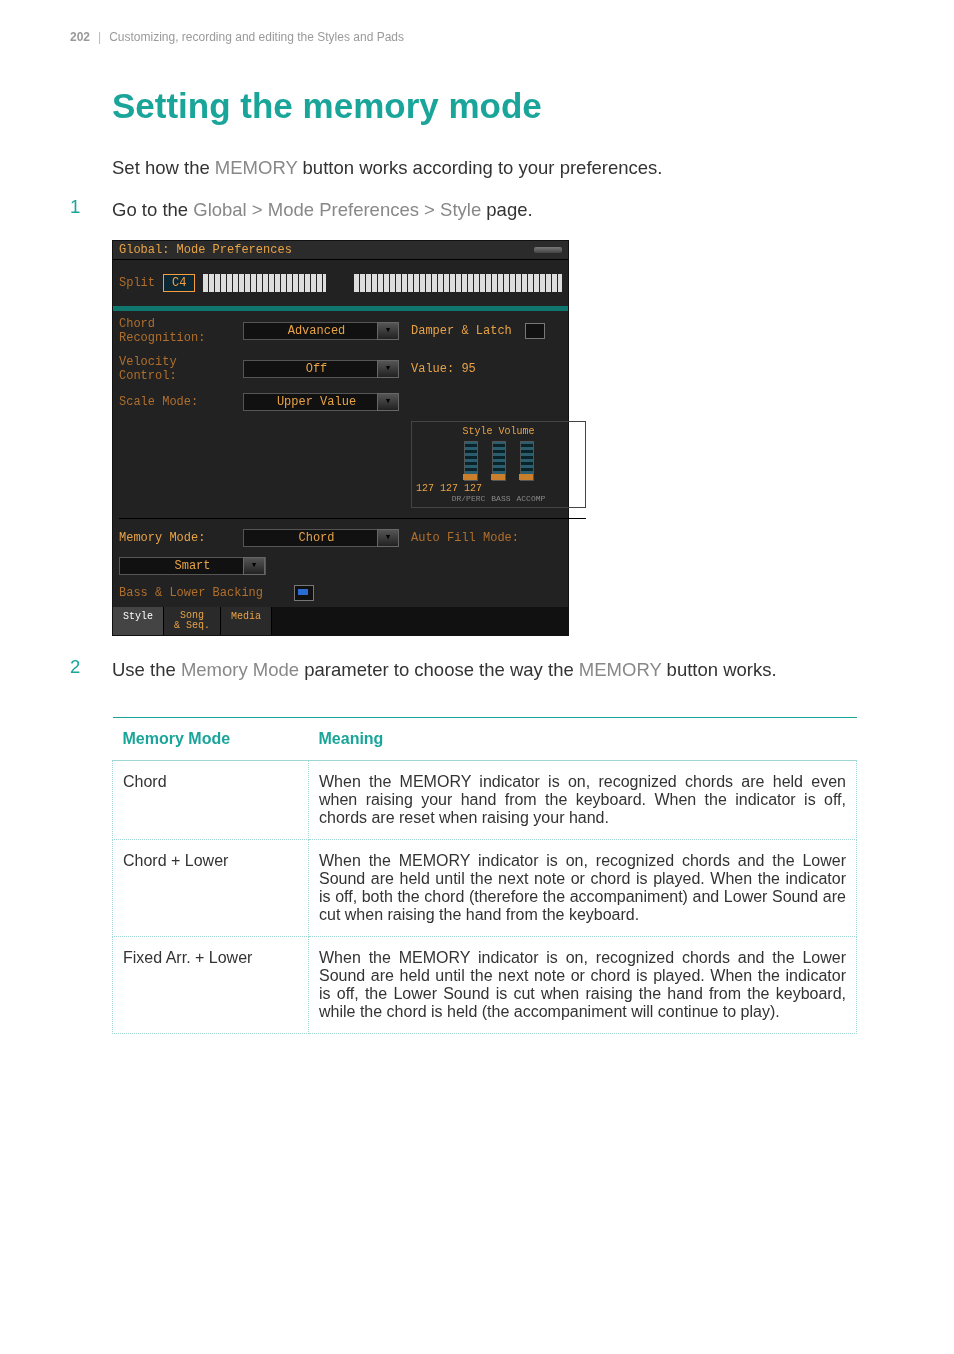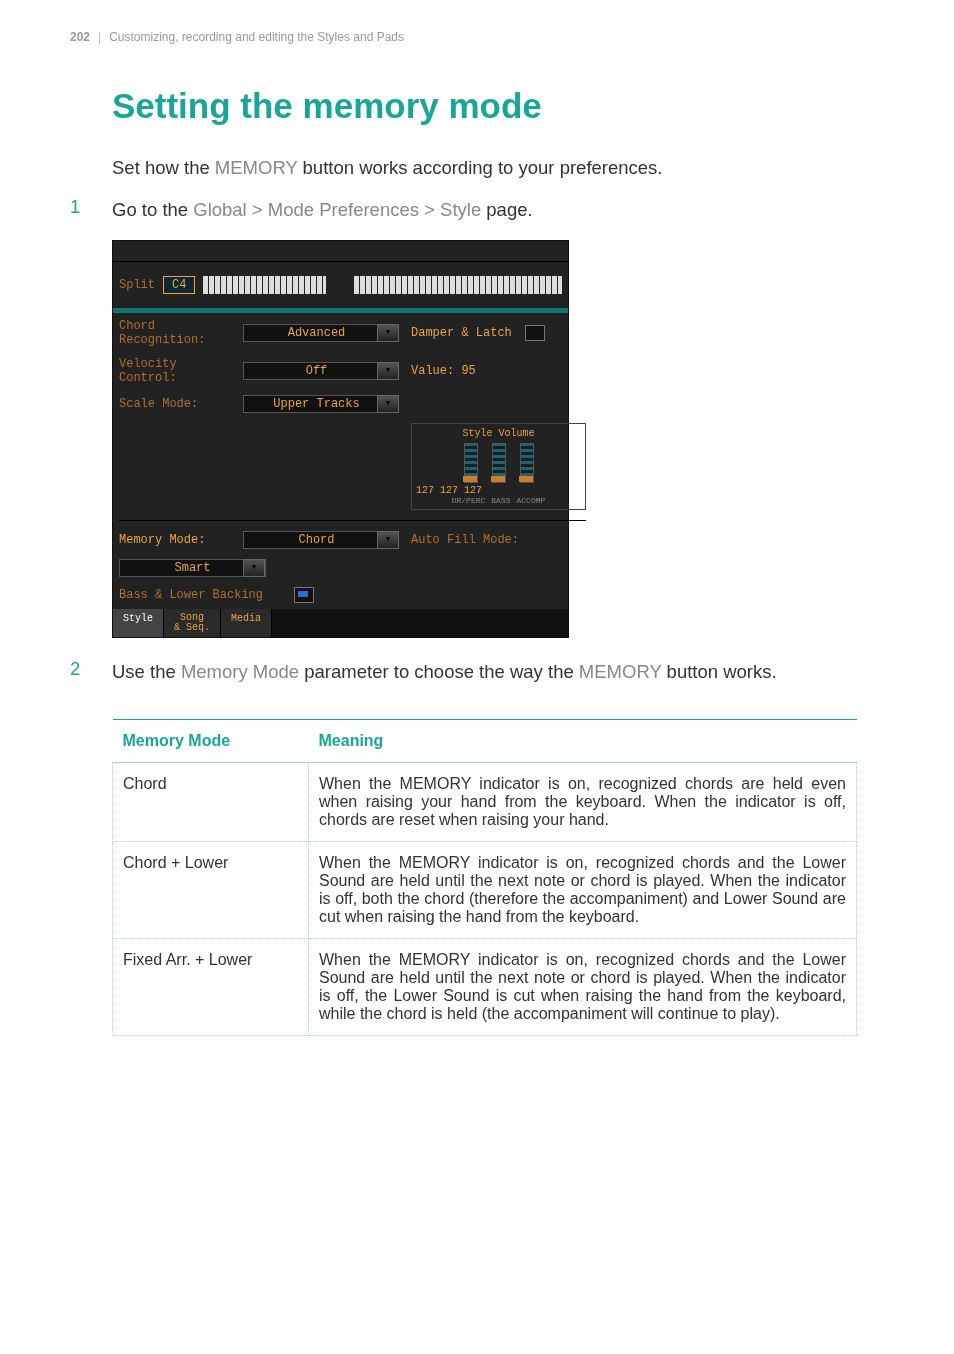--- a/index.html
+++ b/index.html
@@ -92,21 +92,20 @@
     width: 28px; height: 6px;
     background: linear-gradient(#777,#444);
     border-radius: 2px;
   }
   .lcd .row {
     display: flex;
     align-items: center;
     padding: 14px 6px;
     gap: 8px;
     border-top: 1px solid #000;
-    margin-top: 20px;
   }
   .lcd .keybar {
     flex: 1;
     height: 18px;
     background: repeating-linear-gradient(90deg,#ddd 0 5px,#222 5px 6px);
     position: relative;
   }
   .lcd .split-gap {
     width: 12px; height: 18px; background:#222;
     display:inline-block;
@@ -257,20 +256,24 @@
   </div>
 
   <div style="height:14px"></div>
 
   <span class="step-num">1</span>
   <div class="step">
     <span>Go to the </span><span class="ui-word">Global &gt; Mode Preferences &gt; Style</span><span> page.</span>
   </div>
 
   <div class="lcd">
+    <div class="titlebar">
+      <span>Global: Mode Preferences</span>
+      <span class="tb-grab"></span>
+    </div>
 
     <div class="row">
       <span class="label">Split</span>
       <span class="split-box">C4</span>
       <span class="keybar" style="flex:1.3"></span>
       <span class="split-gap"></span>
       <span class="keybar" style="flex:2.2"></span>
     </div>
 
     <div class="form">
@@ -281,21 +284,21 @@
         <span>Damper &amp; Latch</span>
         <span class="checkbox"></span>
       </span>
 
       <span class="label">Velocity Control:</span>
       <span class="drop">Off</span>
       <span class="arrow">▾</span>
       <span class="right-col value-text">Value: 95</span>
 
       <span class="label">Scale Mode:</span>
-      <span class="drop">Upper Tracks</span>
+      <span class="drop">Upper Value</span>
       <span class="arrow">▾</span>
       <span></span>
 
       <div class="divider"></div>
 
       <span class="label" style="color:#e8a347">Memory Mode:</span>
       <span class="drop">Chord</span>
       <span class="arrow">▾</span>
 
       <div class="volume-panel">

